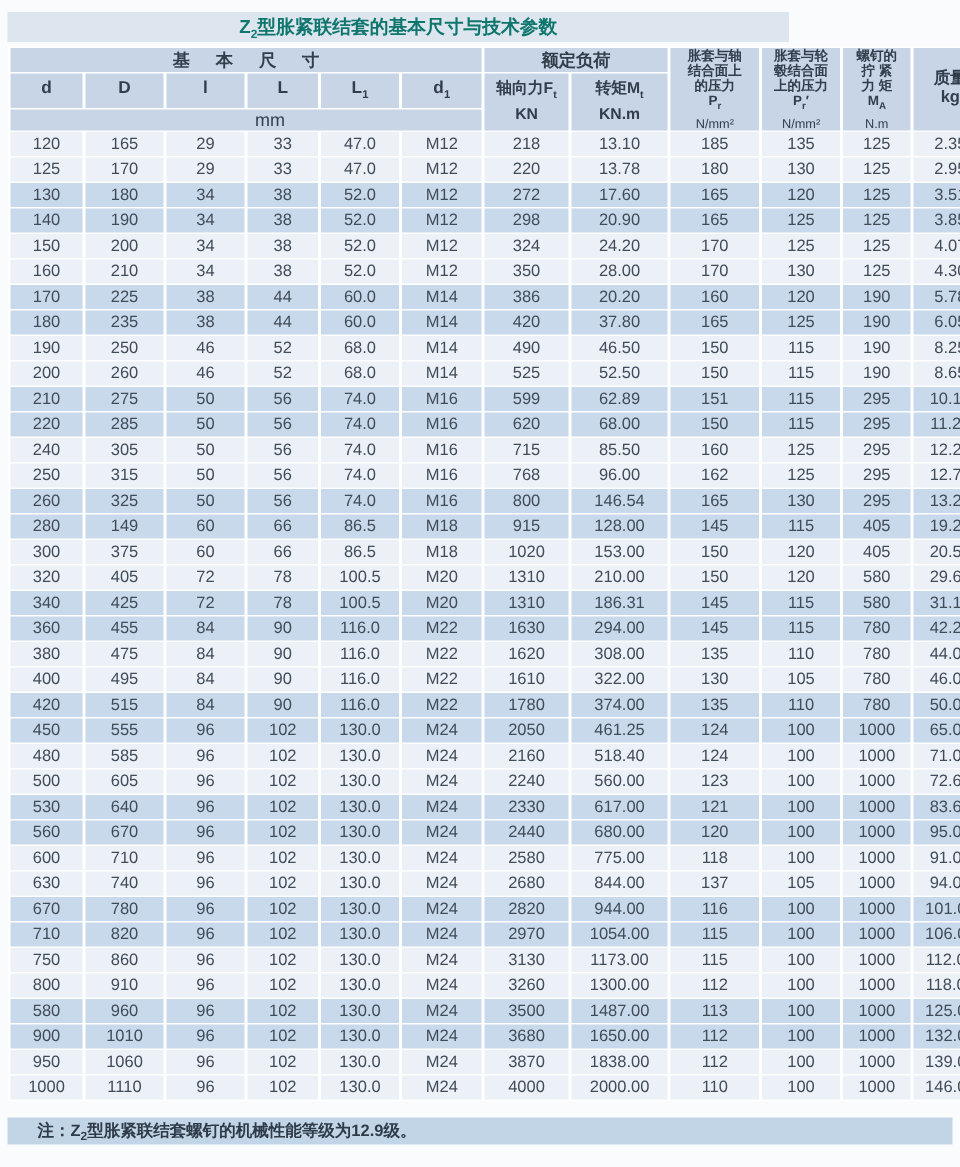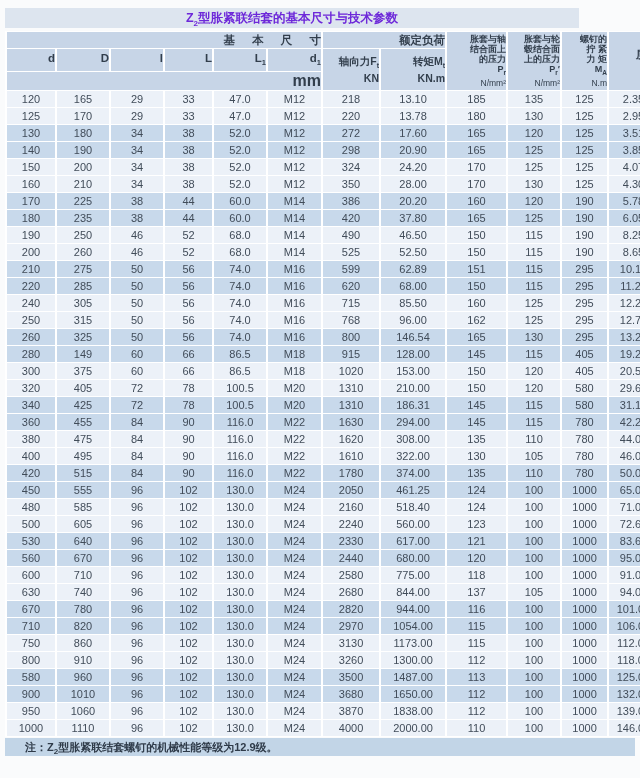--- a/index.html
+++ b/index.html
@@ -9,50 +9,50 @@
     font-family: "Liberation Sans", "DejaVu Sans", sans-serif;
   }
   .page {
     width: 640px;
     height: 778px;
     padding: 8px 5px 0 5px;
     background: #fafbfc;
     overflow: hidden;
   }
   .title-bar {
-    width: 574px;
+    width: 521px;
     height: 20px;
     line-height: 20px;
     background: #dde5ef;
     text-align: center;
     font-size: 12.5px;
     font-weight: 700;
-    color: #6d28d9;
+    color: #0f766e;
     margin-bottom: 3px;
   }
   .title-bar sub { font-size: 8px; }
   table.spec {
     width: 630px;
     table-layout: fixed;
     border-collapse: separate;
     border-spacing: 2px 1px;
     background: #ffffff;
   }
   th {
     background: #c7d5e7;
     color: #323e4c;
-    text-align: right;
+    text-align: center;
     vertical-align: middle;
     font-weight: 700;
     overflow: hidden;
   }
   th.group-head { height: 16px; font-size: 11.5px; }
   th.basic-dims { word-spacing: 14px; }
   th.letter-head { height: 22px; font-size: 11.5px; }
-  th.mm-head { height: 13px; font-size: 16px; font-weight: 700; padding-left: 32px; }
+  th.mm-head { height: 13px; font-size: 12px; font-weight: 400; padding-left: 32px; }
   th sub { font-size: 7.5px; }
   .two-line { font-size: 10.5px; line-height: 12px; }
   .two-line sub { font-size: 7px; }
   .small-head { font-size: 9px; line-height: 10px; font-weight: 700; }
   .small-head .sym { font-size: 9px; line-height: 10px; }
   .small-head .sym sub { font-size: 6.5px; }
   .small-head .unit { font-size: 8.5px; line-height: 10px; font-weight: 400; }
   .mass-head { font-size: 11px; line-height: 13px; }
   td {
     height: 16px;
@@ -63,21 +63,21 @@
     white-space: nowrap;
     overflow: hidden;
   }
   tr.band-light td { background: #ecf1f8; }
   tr.band-blue td  { background: #c8d9eb; }
   .note-bar {
     width: 630px;
     height: 18px;
     line-height: 18px;
     background: #c2d5e7;
-    margin-top: 1px;
+    margin-top: 11px;
     padding-left: 20px;
     font-size: 11px;
     font-weight: 700;
     color: #2f3b49;
   }
   .note-bar sub { font-size: 8px; }
 </style>
 </head>
 <body>
 

